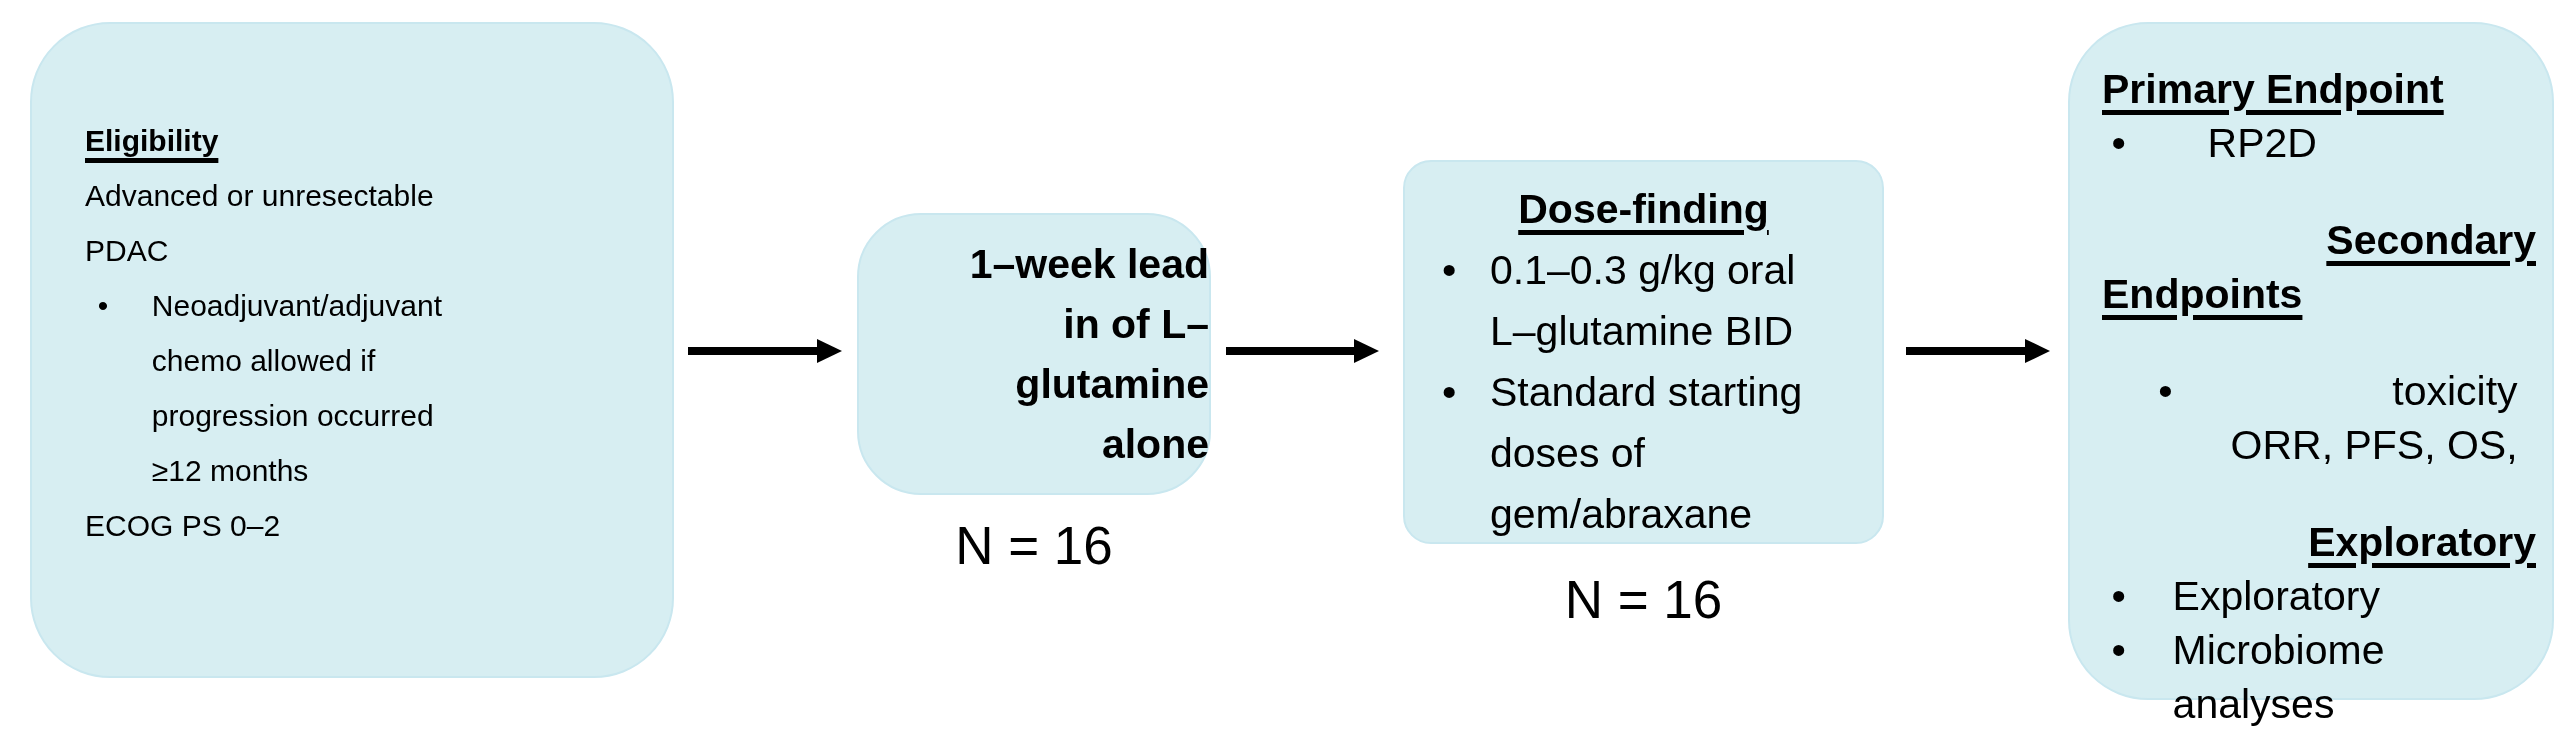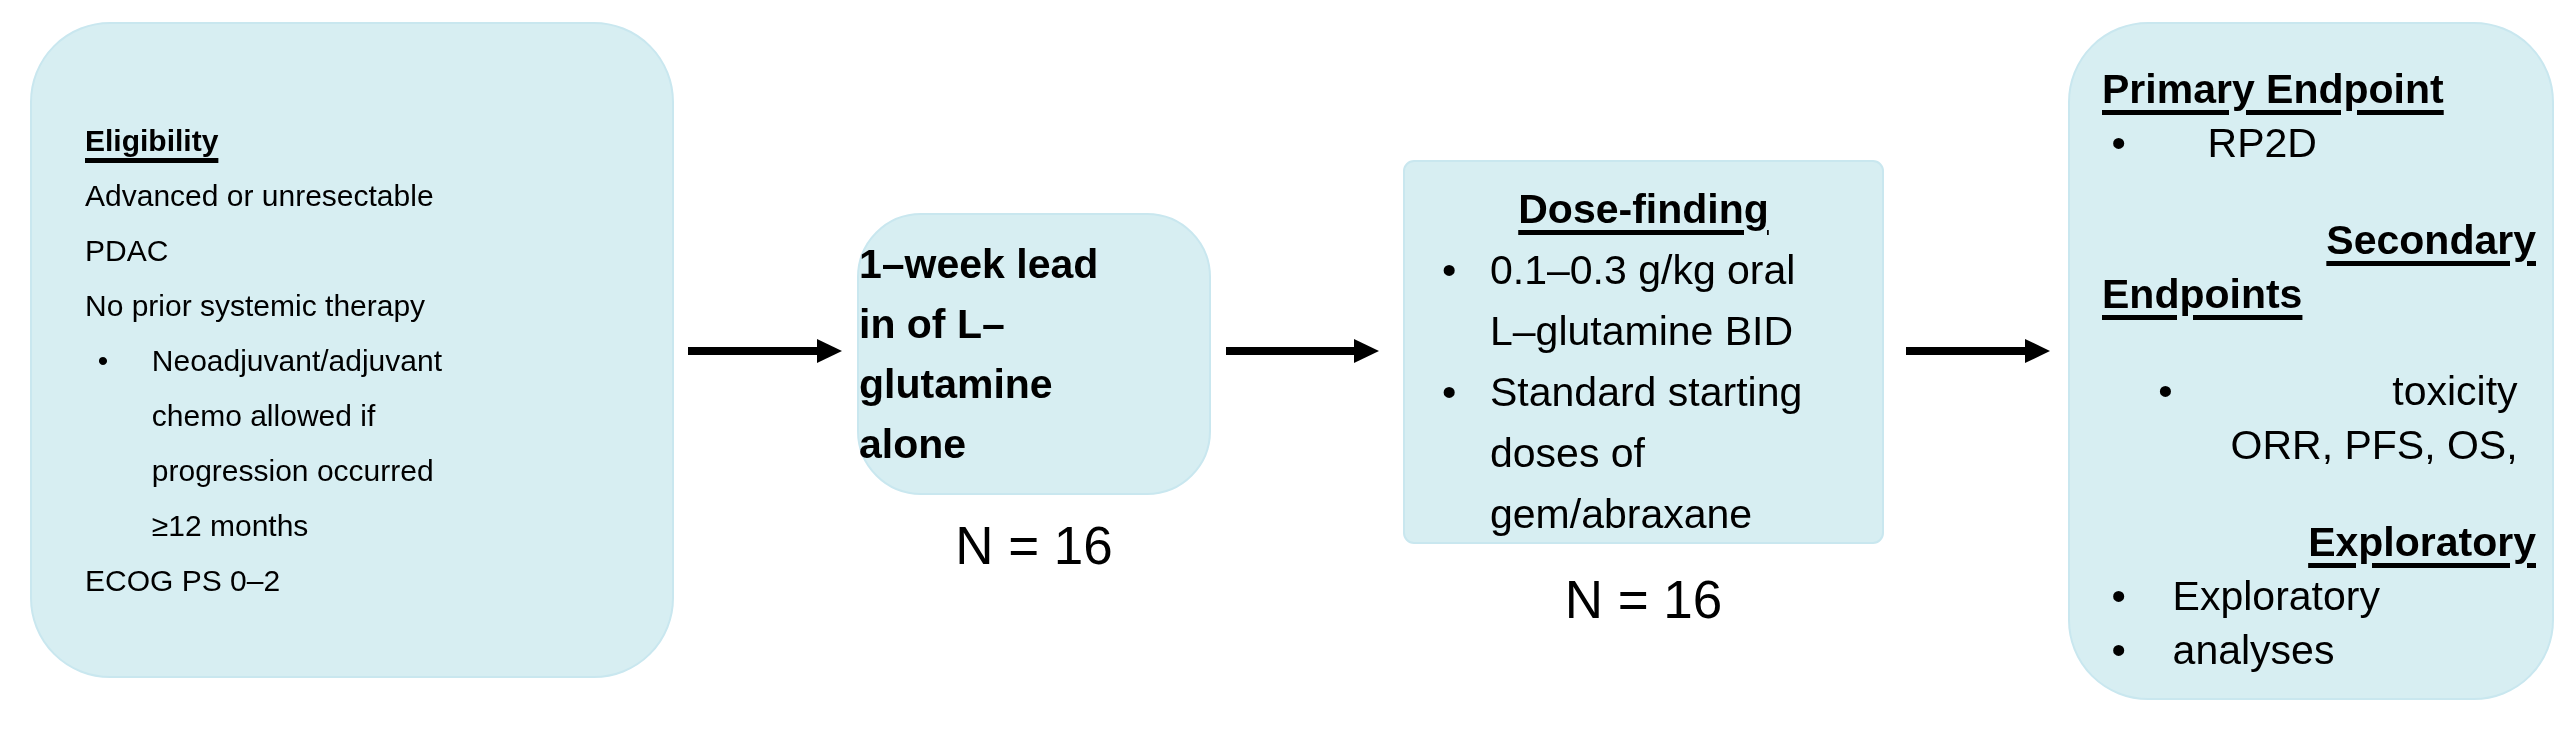--- a/index.html
+++ b/index.html
@@ -21,27 +21,27 @@
     left:30px;top:22.3px;width:644px;height:656px;border-radius:80px;
     padding:89px 25.5px 0 53px;font-size:30px;line-height:55px;
   }
   .brow1{display:flex;margin-left:12.8px;}
   .bdot1{width:54px;flex:0 0 54px;}
   .btxt1{width:421px;}
 
   
   .box2{
     left:857px;top:213px;width:354px;height:282px;border-radius:64px;
-    display:flex;flex-direction:column;justify-content:center;align-items:flex-start;
+    display:flex;flex-direction:column;justify-content:center;align-items:flex-end;
     font-size:41px;font-weight:700;line-height:60px;text-align:center;
   }
 
   
   .box3{
-    left:1403px;top:160px;width:481px;height:384px;border-radius:11px;
+    left:1403px;top:160px;width:481px;height:384px;border-radius:28px;
     padding-top:16.6px;font-size:41px;line-height:61px;
   }
   .brow3{display:flex;margin-left:37px;}
   .bdot3{width:48px;flex:0 0 48px;}
   .btxt3{width:367px;}
 
   
   .box4{
     left:2068px;top:22.3px;width:486px;height:678px;border-radius:80px;
     padding:38px 16px 0 32px;font-size:41px;line-height:54px;
@@ -67,21 +67,20 @@
 </style>
 </head>
 <body>
 
 <div>
 
   <div class="box box1">
     <div class="b u">Eligibility</div>
     <div>Advanced or unresectable</div>
     <div>PDAC</div>
-    <div>No prior systemic therapy</div>
     <div class="brow1">
       <span class="bdot1">•</span>
       <span class="btxt1">
         <div>Neoadjuvant/adjuvant</div>
         <div>chemo allowed if</div>
         <div>progression occurred</div>
         <div>≥12 months</div>
       </span>
     </div>
     <div>ECOG PS 0–2</div>
@@ -146,19 +145,20 @@
       </span>
     </div>
     <div class="b u gap">Exploratory</div>
     <div class="brow4">
       <span class="bdot4">•</span>
       <span class="btxt4">Exploratory</span>
     </div>
     <div class="brow4">
       <span class="bdot4">•</span>
       <span class="btxt4">
+        <div>Microbiome</div>
         <div>analyses</div>
       </span>
     </div>
   </div>
 
 </div>
 
 
 </body></html>

